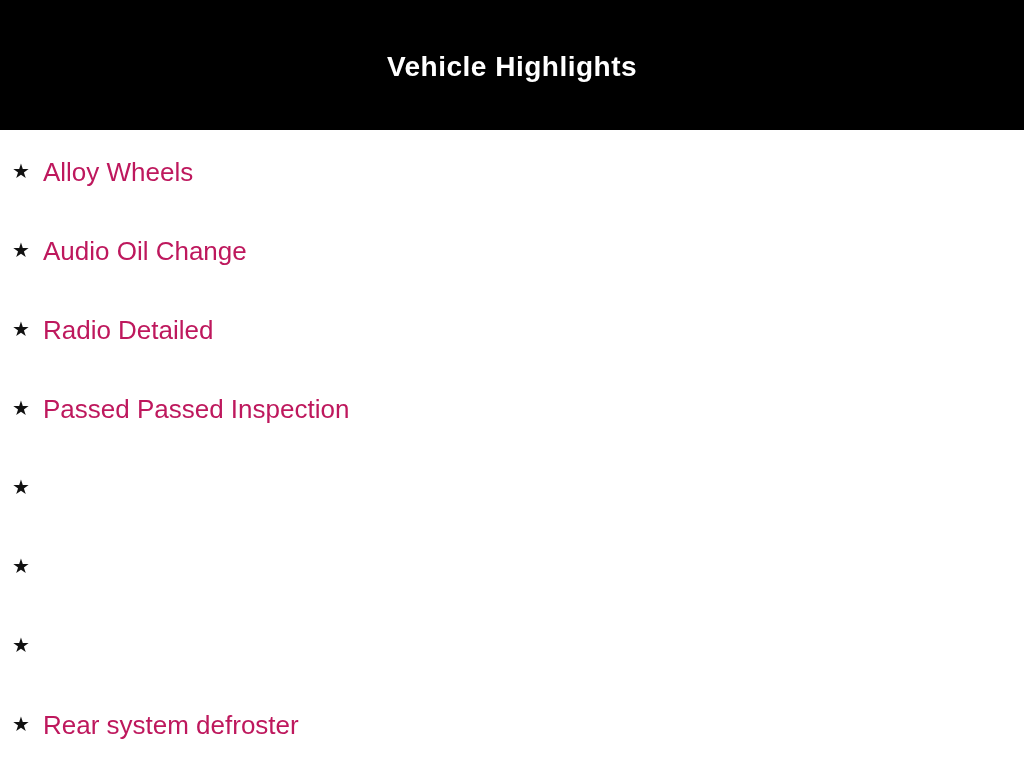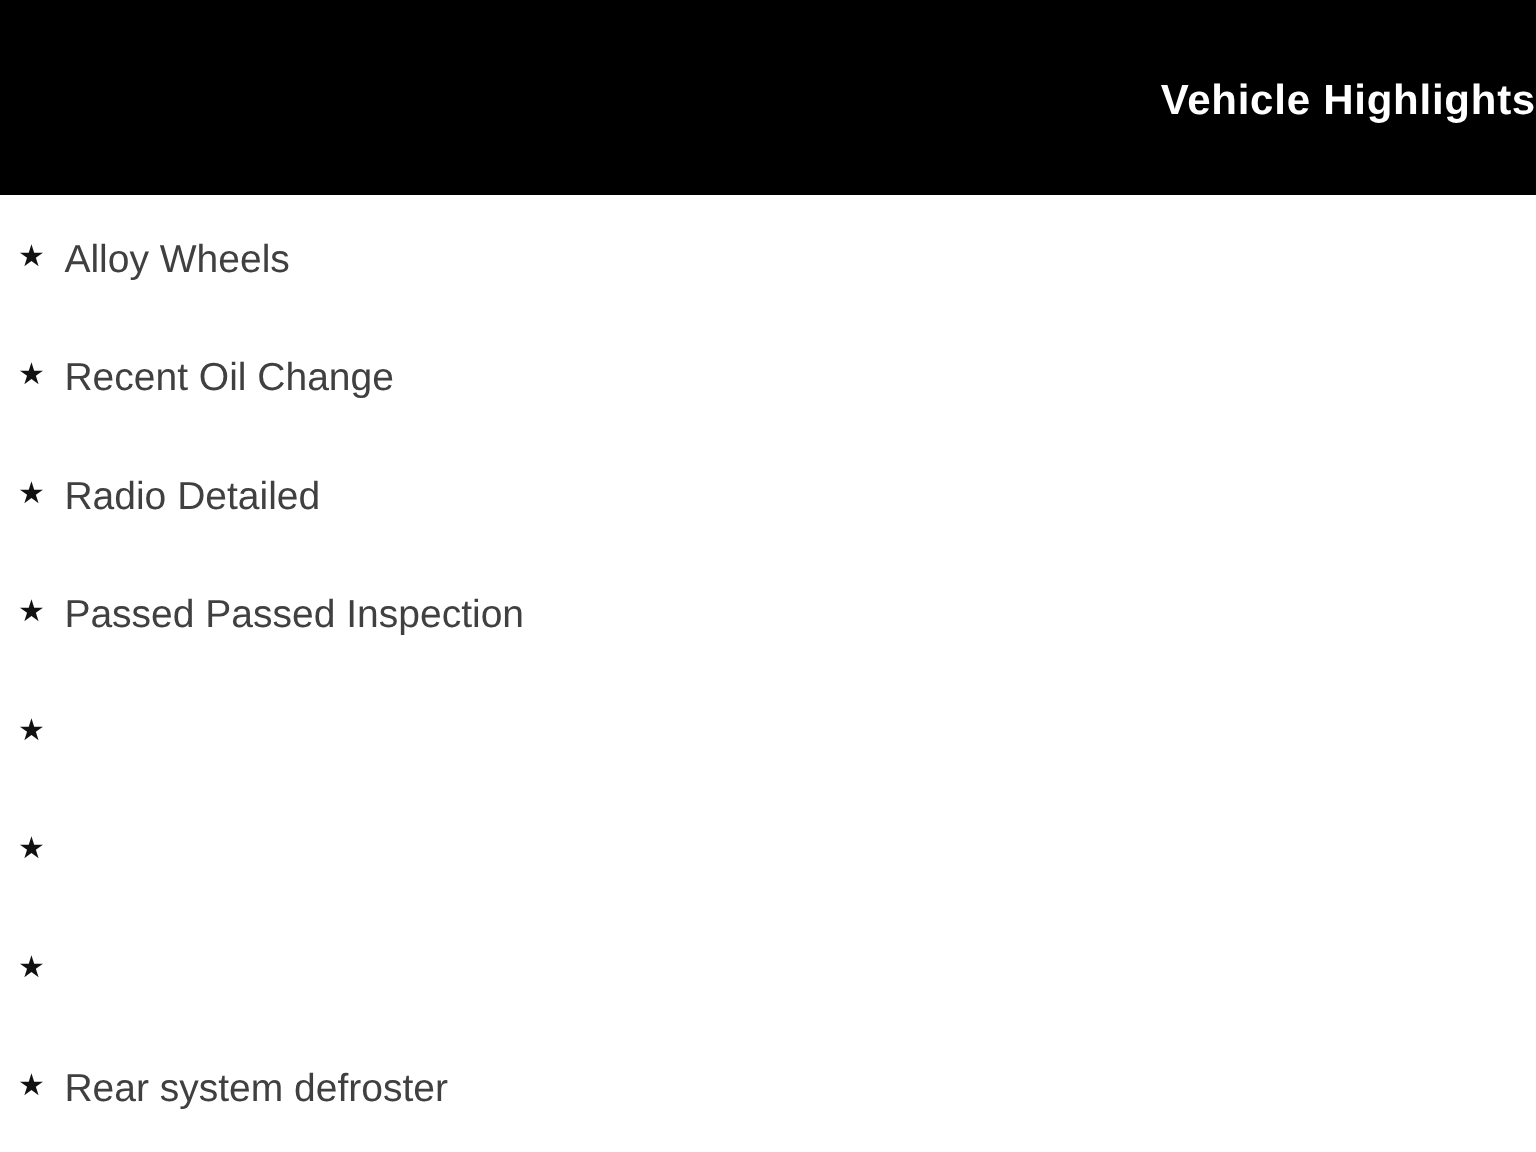--- a/index.html
+++ b/index.html
@@ -14,21 +14,21 @@
     height: 768px;
     background: #ffffff;
     overflow: hidden;
   }
   .header-bar {
     width: 100%;
     height: 130px;
     background: #000000;
     display: flex;
     align-items: center;
-    justify-content: flex-end;
+    justify-content: center;
     box-sizing: border-box;
   }
   .header-title {
     color: #ffffff;
     font-size: 28px;
     font-weight: bold;
     letter-spacing: 0.5px;
     line-height: 1;
     
     margin-top: 4px;
@@ -51,41 +51,41 @@
   .star {
     font-size: 20px;
     line-height: 1;
     color: #111111;
     flex: 0 0 auto;
     transform: translateY(-1px);
   }
   .hl-text {
     font-size: 26px;
     line-height: 26px;
-    color: #404040;
+    color: #be185d;
     white-space: nowrap;
   }
 </style>
 </head>
 <body>
 
 <div class="page">
 
   <div class="header-bar">
     <div class="header-title">Vehicle Highlights</div>
   </div>
 
   <ul class="highlights-list">
     <li class="hl-item">
       <span class="star">★</span>
       <span class="hl-text">Alloy Wheels</span>
     </li>
     <li class="hl-item">
       <span class="star">★</span>
-      <span class="hl-text">Recent Oil Change</span>
+      <span class="hl-text">Audio Oil Change</span>
     </li>
     <li class="hl-item">
       <span class="star">★</span>
       <span class="hl-text">Radio Detailed</span>
     </li>
     <li class="hl-item">
       <span class="star">★</span>
       <span class="hl-text">Passed Passed Inspection</span>
     </li>
     <li class="hl-item">

